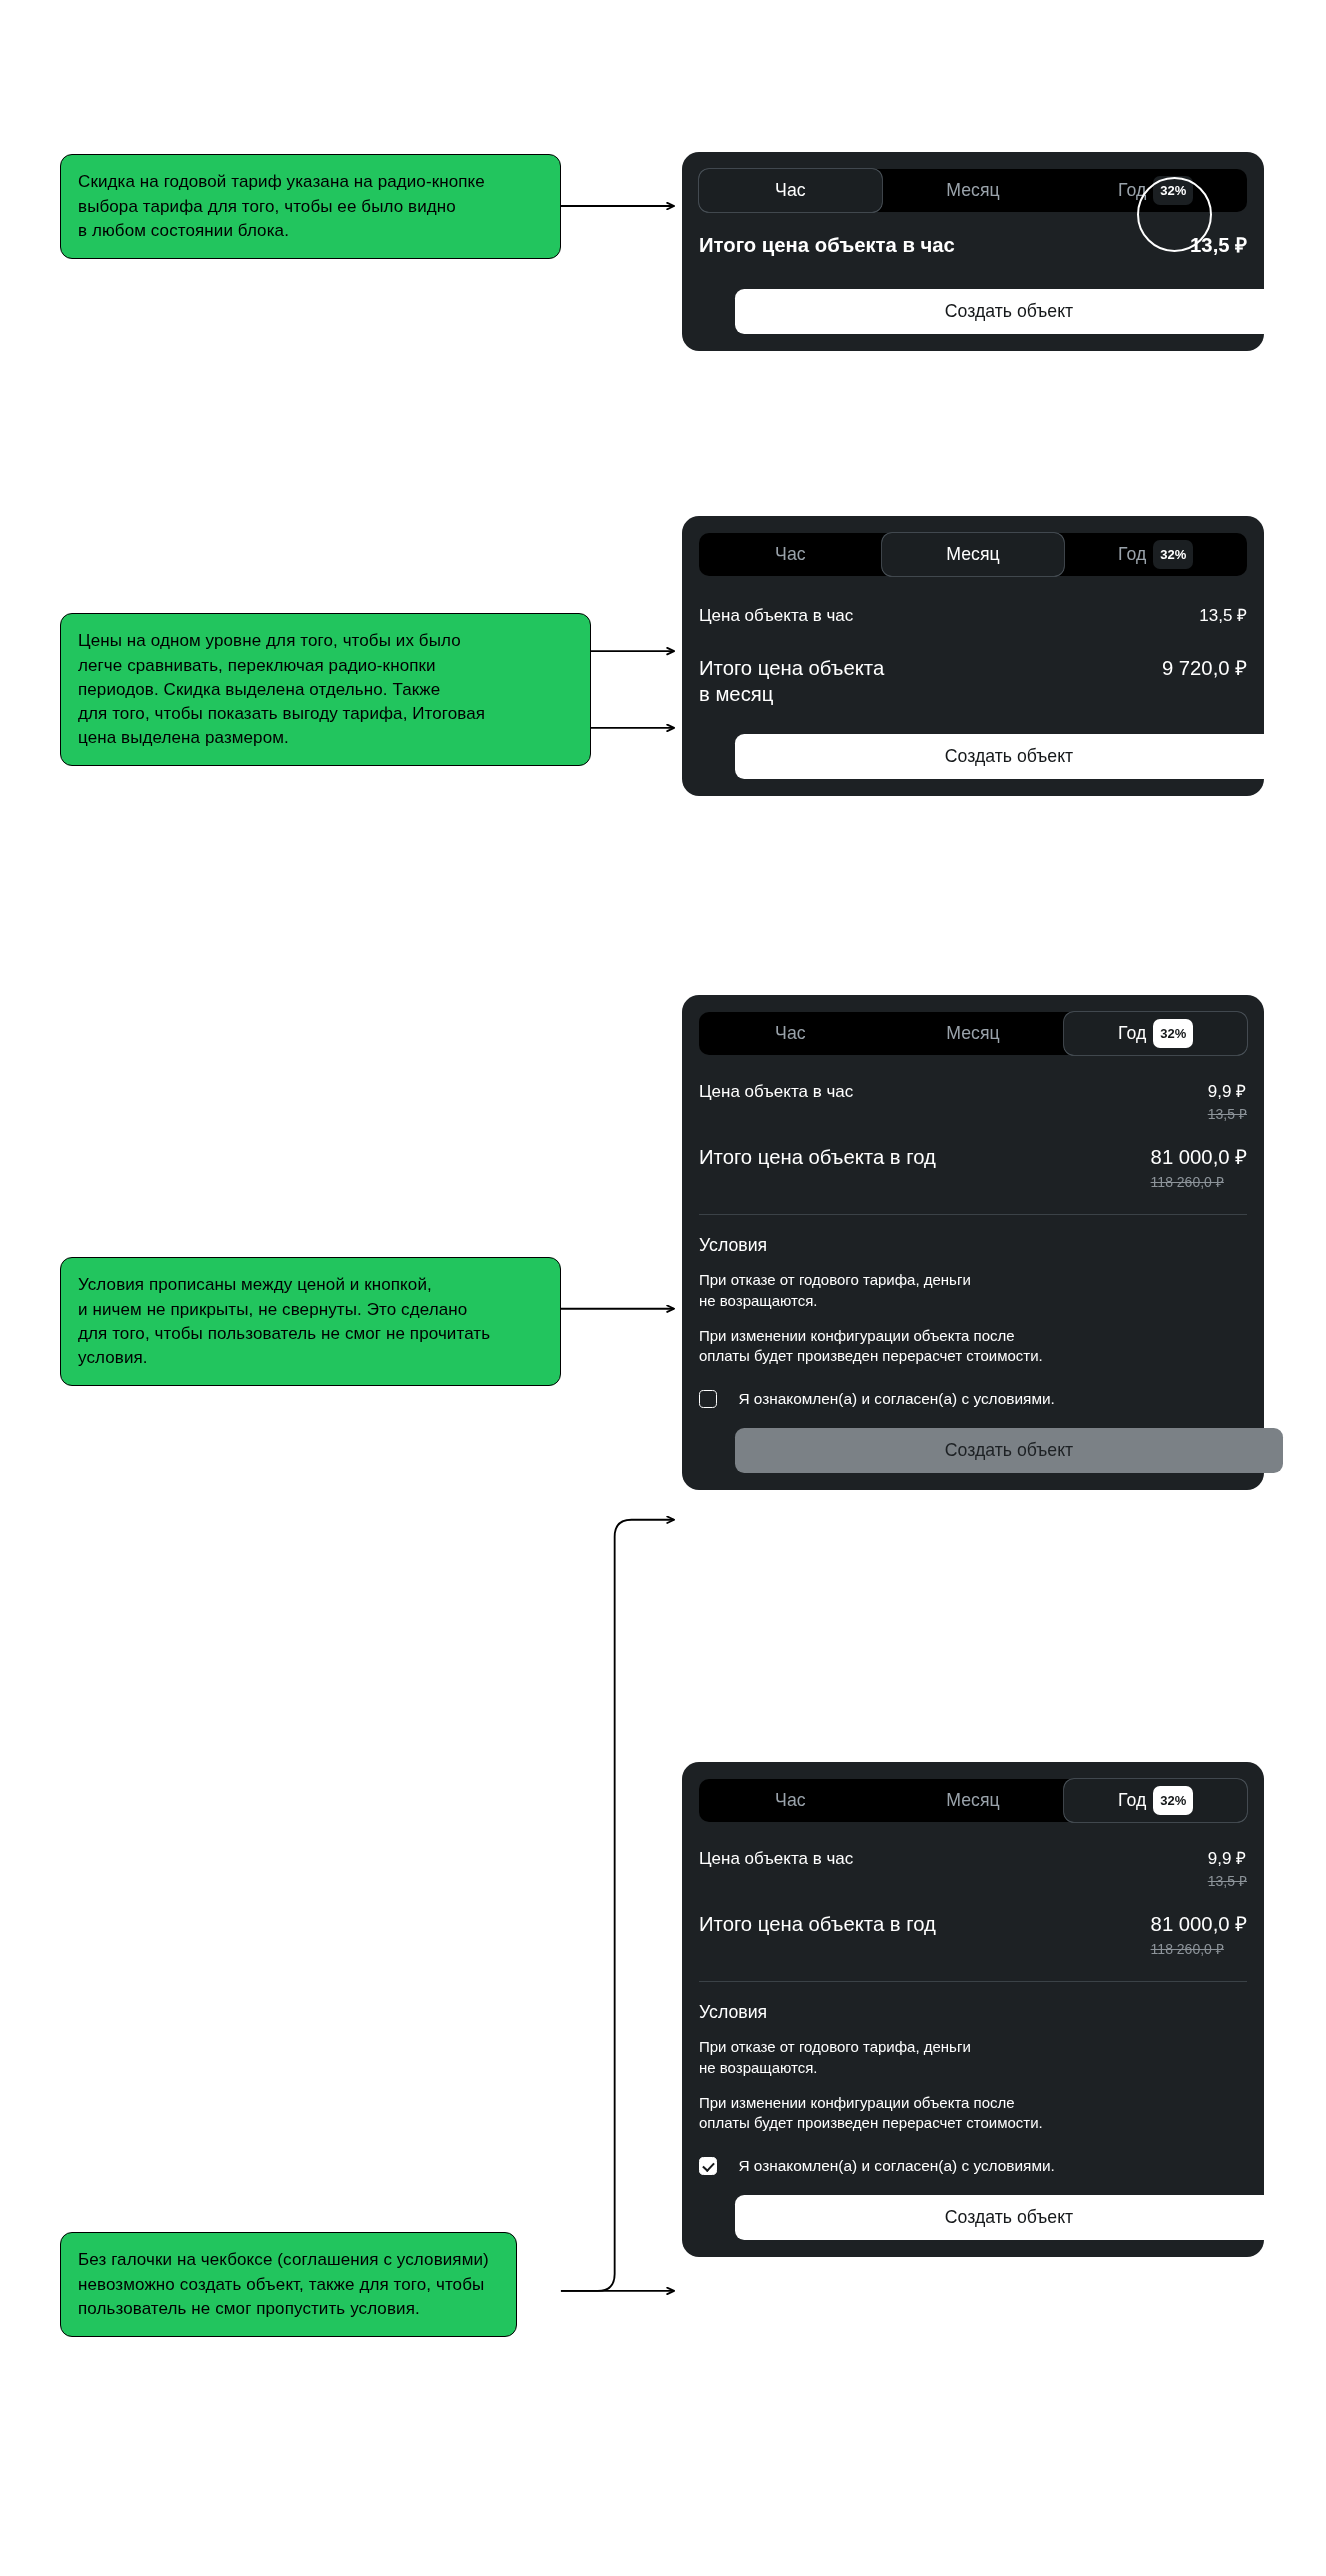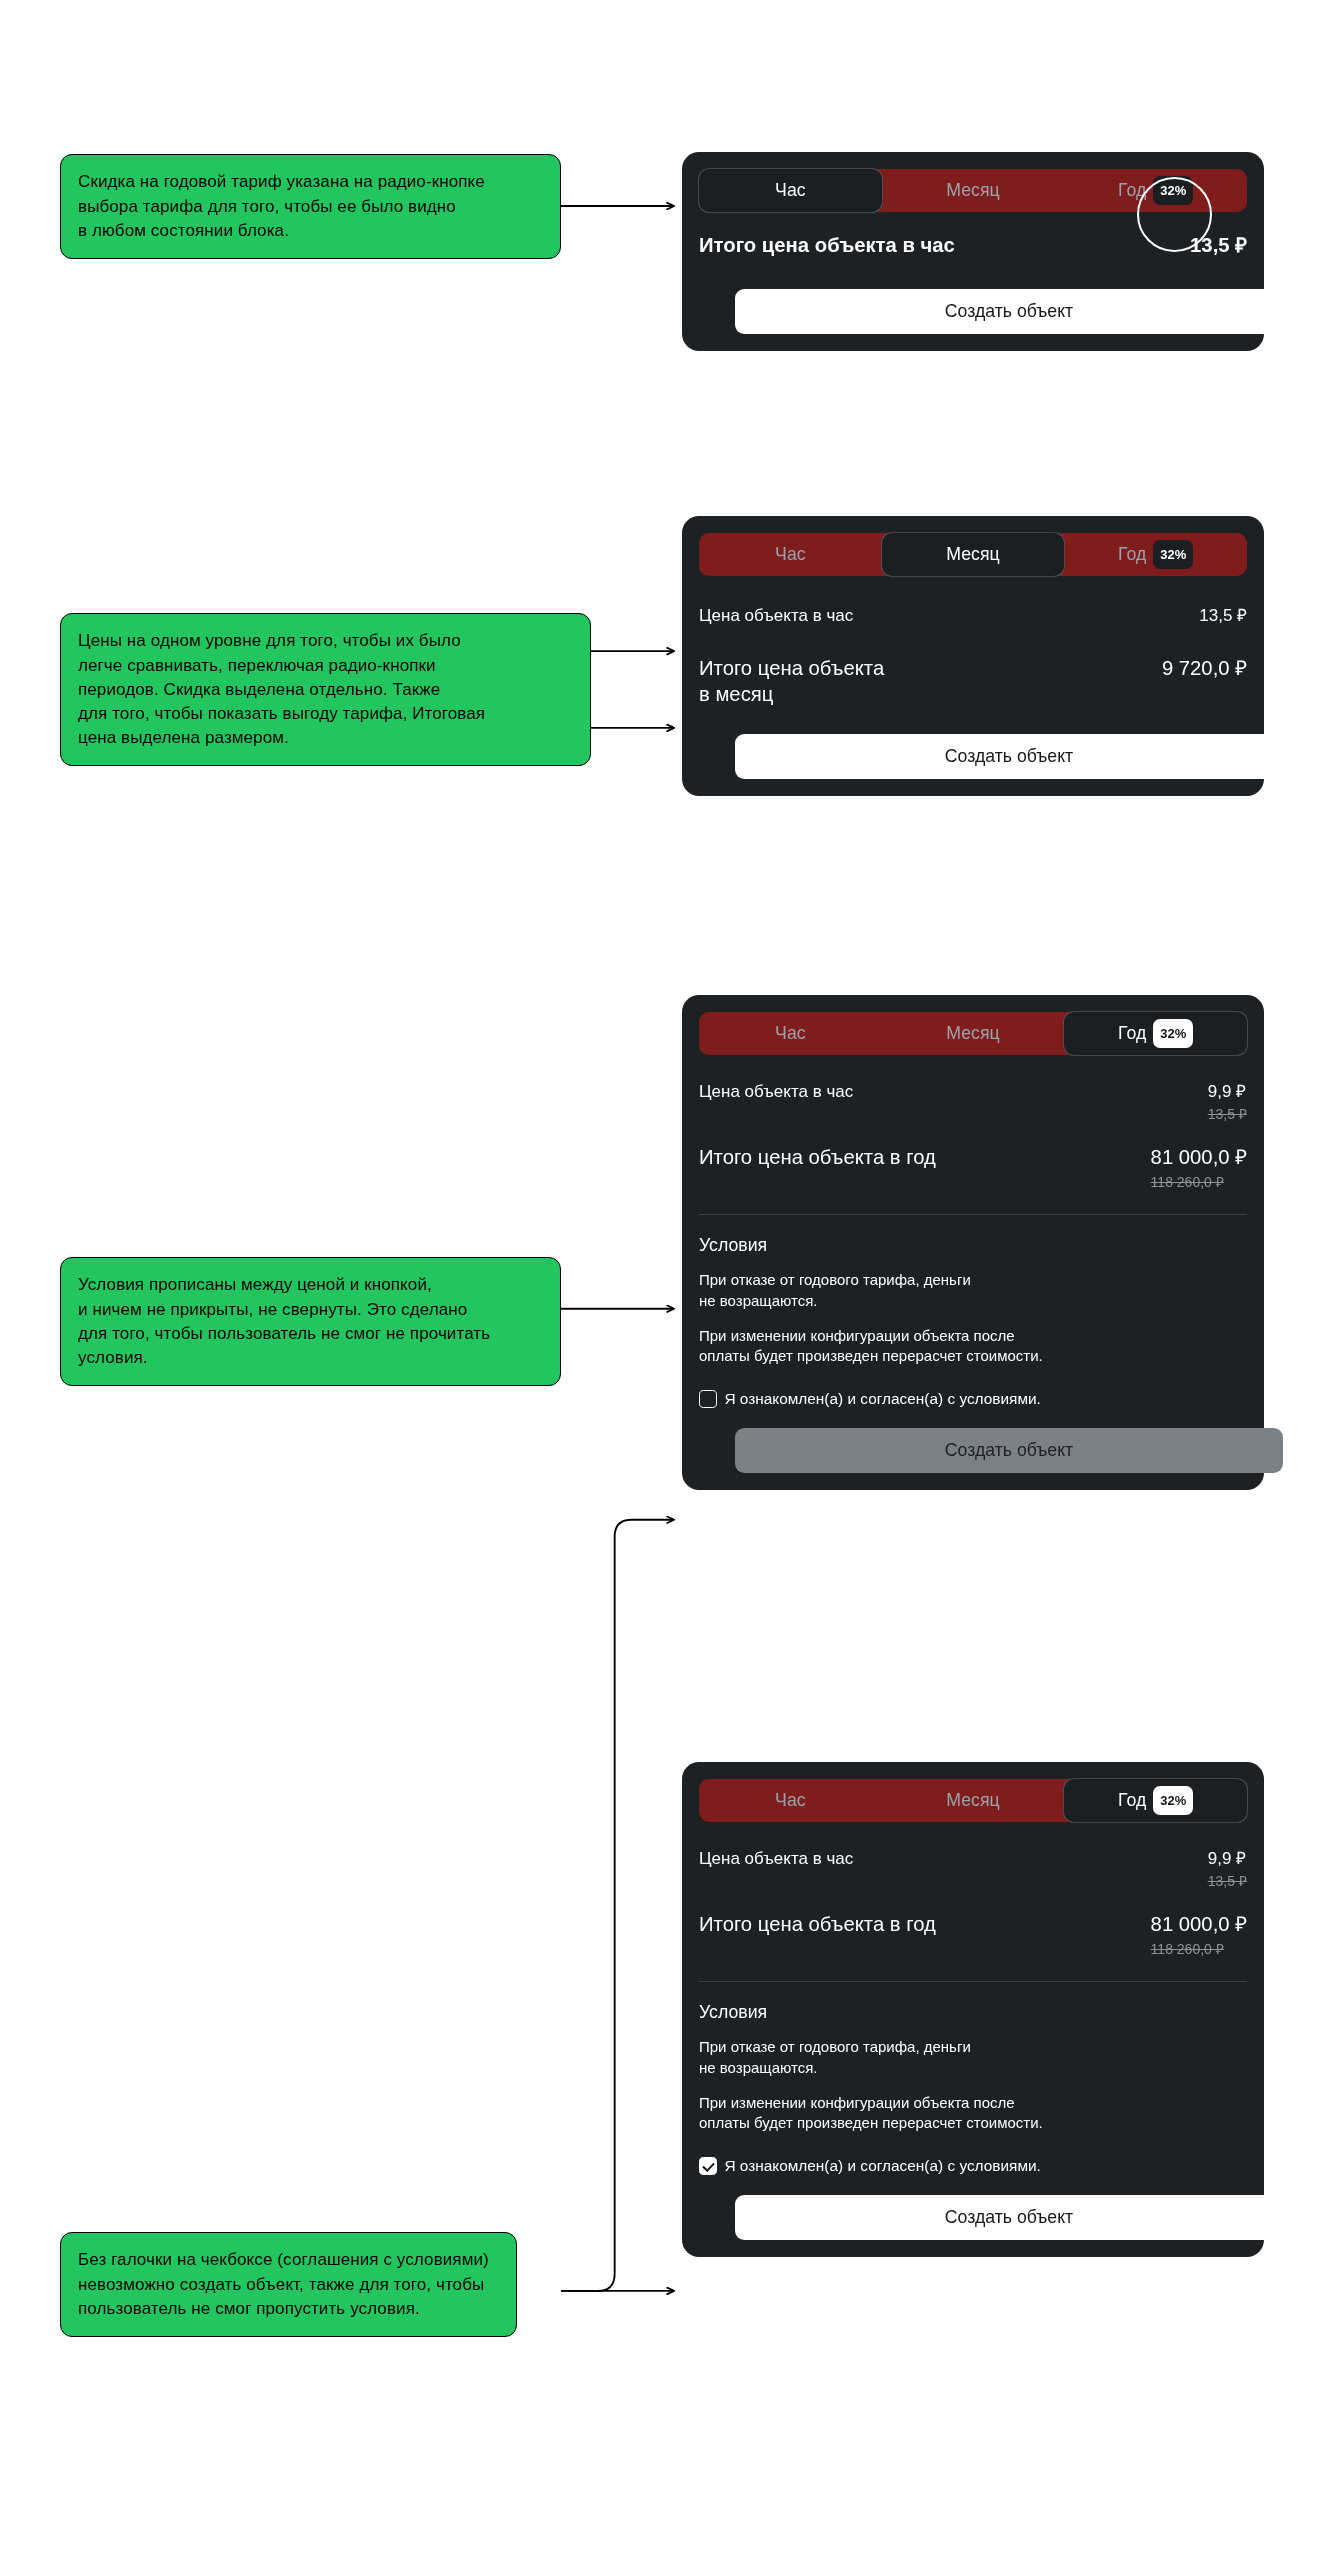--- a/index.html
+++ b/index.html
@@ -40,21 +40,21 @@
   .card {
     position: absolute;
     background: #1d2124;
     border-radius: 17px;
     padding: 17px 17px 17px 17px;
     z-index: 4;
   }
 
   .tabs {
     display: flex;
-    background: #7f1d1d;
+    background: #000000;
     border-radius: 10px;
     padding: 0;
     height: 43px;
     overflow: visible;
     position: relative;
   }
   .tab {
     flex: 1 1 0;
     display: flex;
     align-items: center;
@@ -104,21 +104,21 @@
     text-decoration: line-through;
     margin-top: 3.1px;
     white-space: nowrap;
   }
 
   .hr { height: 0.8px; background: #3b4247; width: 100%; }
 
   .cond-title { color: #ffffff; font-size: 17.7px; }
   .cond-text  { color: #ffffff; font-size: 15px; line-height: 1.38; white-space: pre-line; }
 
-  .checkrow { display: flex; align-items: center; gap: 7px; }
+  .checkrow { display: flex; align-items: center; gap: 21px; }
   .cbox {
     width: 18.4px; height: 18.4px;
     border-radius: 4.6px;
     border: 1.5px solid #ffffff;
     background: transparent;
     flex: 0 0 auto;
     position: relative;
   }
   .cbox.checked { background: #ffffff; border-color: #ffffff; }
   .cbox.checked::after {

